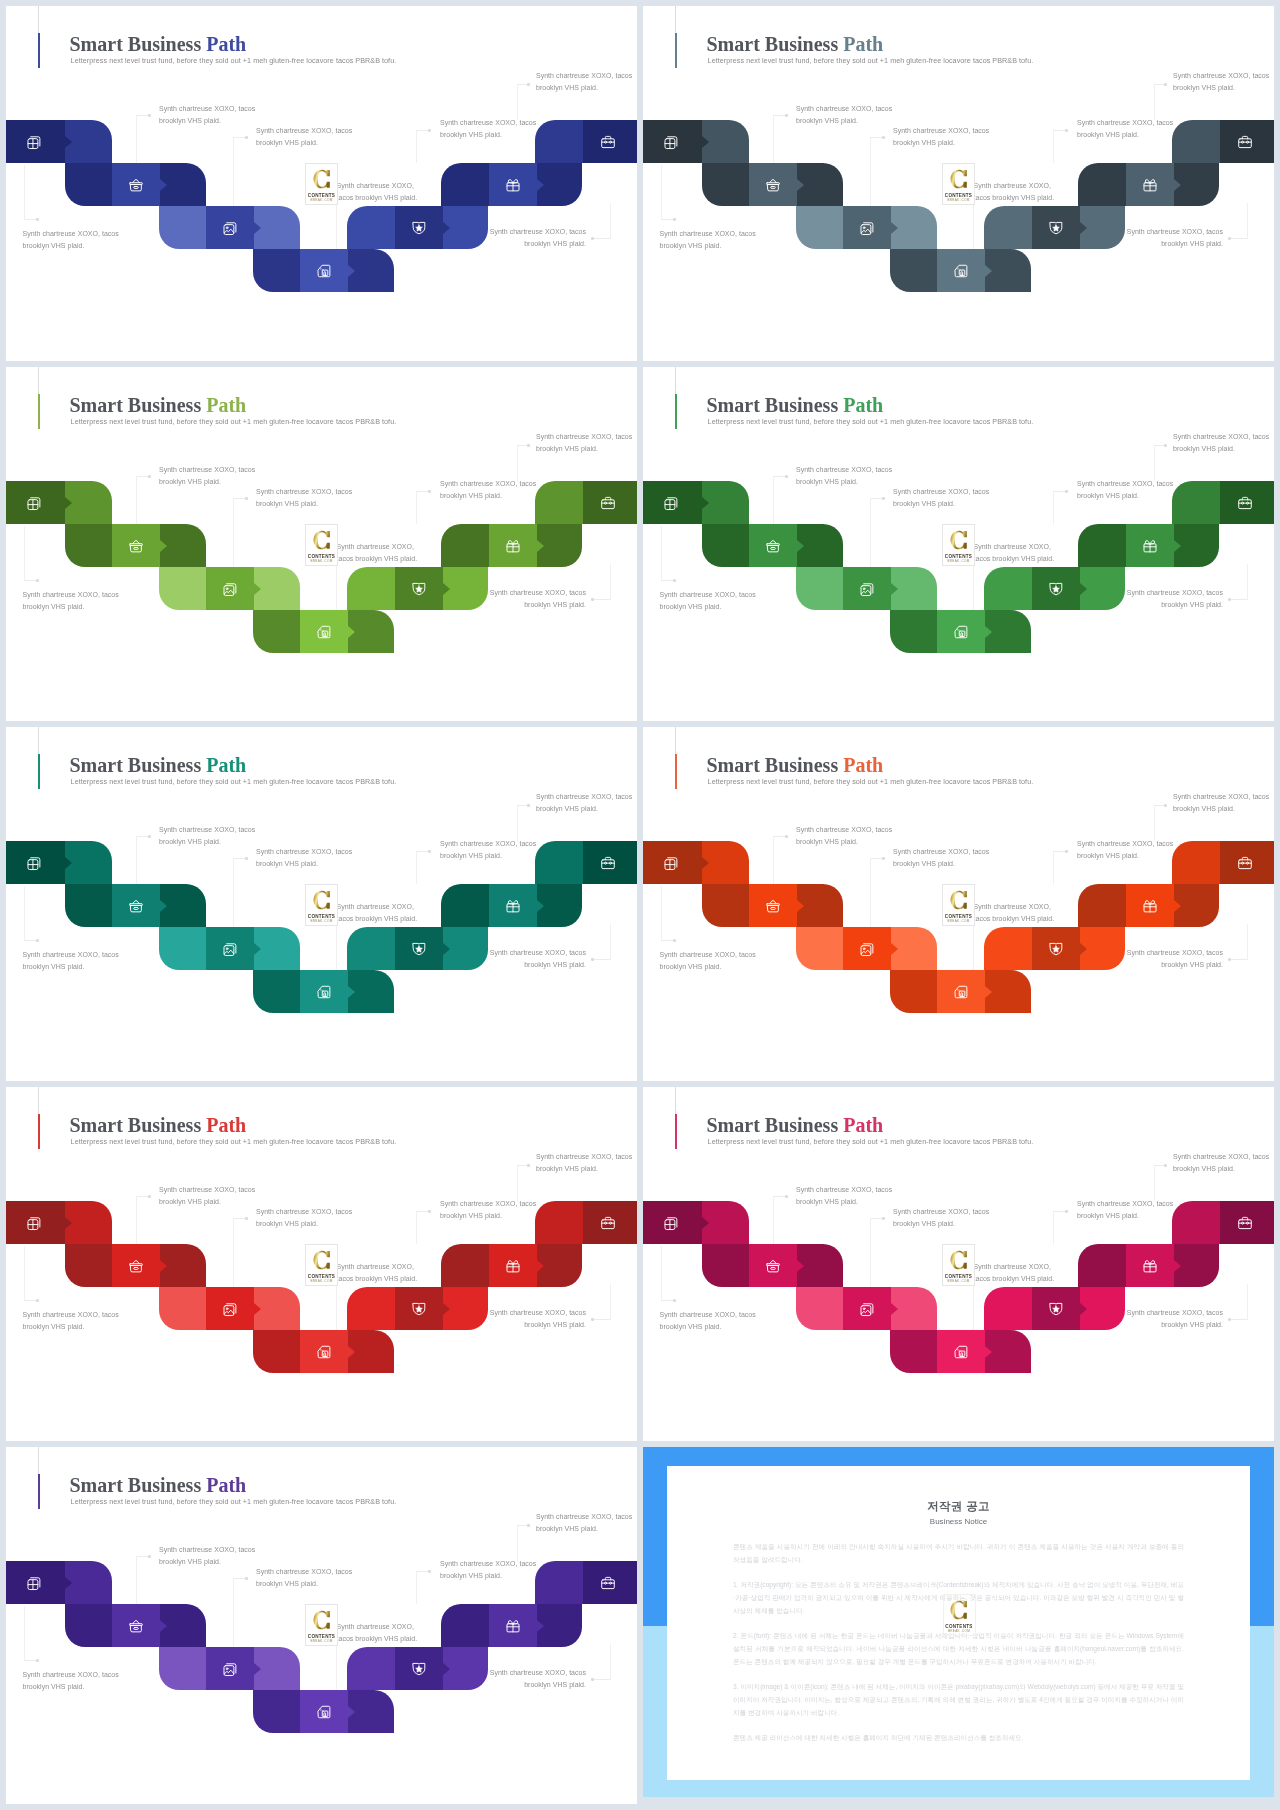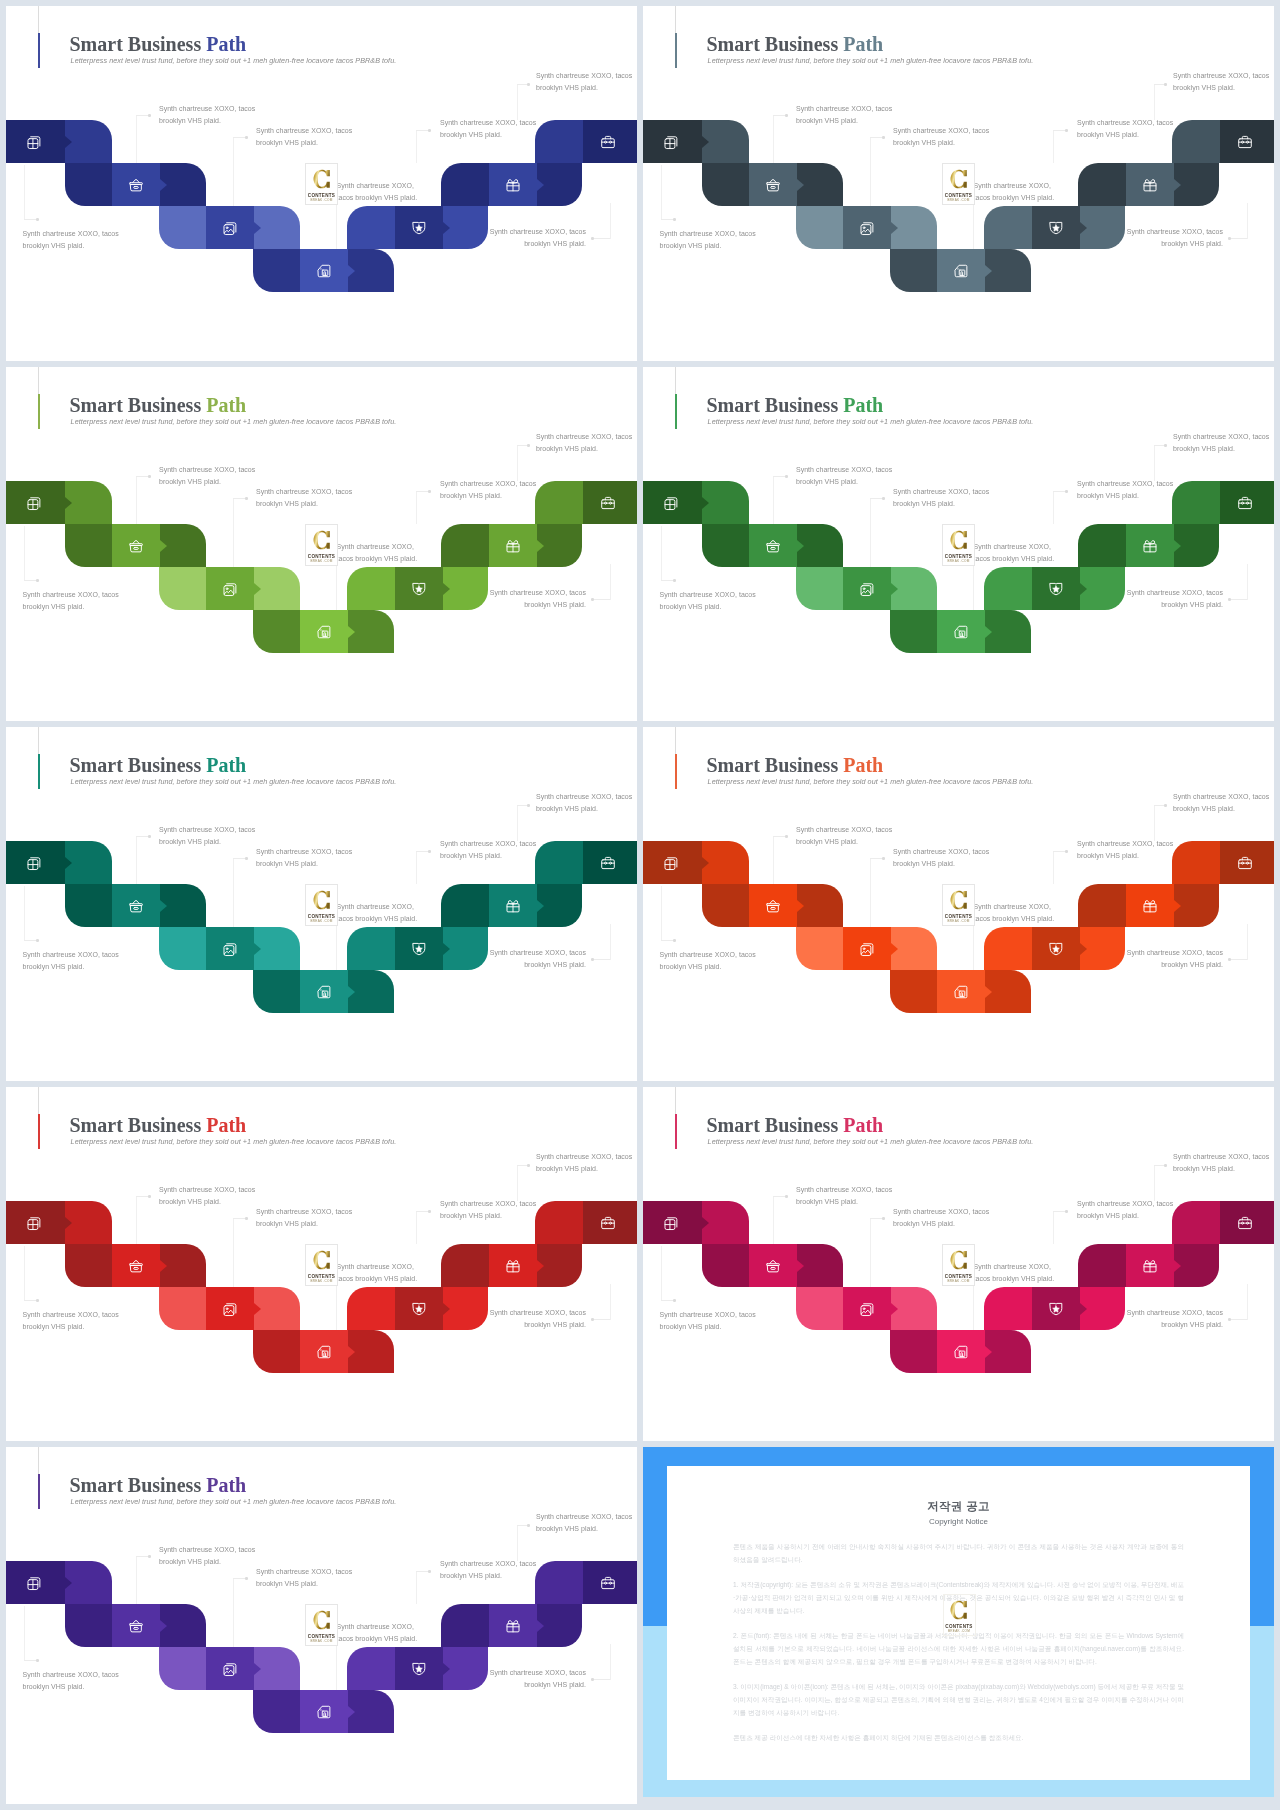--- a/index.html
+++ b/index.html
@@ -6,21 +6,21 @@
 html,body{margin:0;padding:0;}
 body{width:1280px;height:1810px;background:#DCE3EB;overflow:hidden;
      font-family:"Liberation Sans",sans-serif;-webkit-font-smoothing:antialiased;}
 #page{position:relative;width:1280px;height:1810px;}
 .slide{position:absolute;background:#ffffff;overflow:hidden;}
 .tl-line{position:absolute;left:32.2px;top:0;width:1px;height:27px;background:#dcdcdc;}
 .tl-bar{position:absolute;left:32px;top:27px;width:1.6px;height:35px;}
 .title{position:absolute;left:63.5px;top:28px;font-family:"Liberation Serif",serif;
        font-size:20px;font-weight:700;letter-spacing:0px;color:#52565c;white-space:nowrap;line-height:1;}
 .title .acc{font-weight:700;}
-.subtitle{position:absolute;left:64.6px;top:49.5px;font-size:7.2px;color:#8c8c8c;white-space:nowrap;letter-spacing:.05px;font-style:italic;}
+.subtitle{position:absolute;left:64.6px;top:49.5px;font-size:7.2px;color:#8c8c8c;white-space:nowrap;letter-spacing:.05px;}
 .flow{position:absolute;left:0;top:0;width:631px;height:355px;}
 .bar{position:absolute;height:43px;width:141px;}
 .panel{position:absolute;top:0;height:43px;width:48px;}
 .panel .nock{position:absolute;left:100%;top:50%;margin-top:-6px;width:0;height:0;
   border-top:6px solid transparent;border-bottom:6px solid transparent;}
 .icon{position:absolute;top:50%;transform:translate(-50%,-50%);width:16px;height:16px;}
 .icon svg{display:block;width:16px;height:16px;}
 .lbl{position:absolute;font-size:7px;line-height:12px;color:#909090;letter-spacing:.02px;}
 .conn-v{position:absolute;width:1px;background:#f0f0f0;}
 .conn-h{position:absolute;height:1px;background:#ececec;}
@@ -1266,21 +1266,21 @@
           <div class="nm">CONTENTS</div>
           <div class="sb">BREAK .COM</div>
         </div>
       </div>
     </div>
 <div class="slide crslide" style="left:643px;top:1447px;width:631px;height:350px;background:#ABE0FA">
       <div class="crband-top"></div>
       <div class="crband-bot"></div>
       <div class="cr-in" style="left:24px;top:19px;width:583px;height:314px;">
         <div class="cr-h1" style="top:34px">저작권 공고</div>
-        <div class="cr-h2" style="top:51px">Copyright Notice</div>
+        <div class="cr-h2" style="top:51px">Business Notice</div>
         <div class="cr-body" style="left:66px;top:74px;width:451px;">
           <p>콘텐츠 제품을 사용하시기 전에 아래의 안내사항 숙지하실 사용하여 주시기 바랍니다. 귀하가 이 콘텐츠 제품을 사용하는 것은 사용자 계약과 보증에 동의하셨음을 알려드립니다.</p>
           <p>1. 저작권(copyright): 모든 콘텐츠의 소유 및 저작권은 콘텐츠브레이크(Contentsbreak)와 제작자에게 있습니다. 사전 승낙 없이 모방적 이용, 무단전재, 배포 ·가공·상업적 판매가 엄격히 금지되고 있으며 이를 위반 시 제작사에게 이용하는, 것은 공식되어 있습니다. 이와같은 모방 행위 발견 시 즉각적인 민사 및 형사상의 제재를 받습니다.</p>
           <p>2. 폰트(font): 콘텐츠 내에 된 서체는 한글 폰트는 네이버 나눔글꼴과 서체입니다. 상업적 이용이 저작권입니다. 한글 외의 모든 폰트는 Windows System에 설치된 서체를 기본으로 제작되었습니다. 네이버 나눔글꼴 라이선스에 대한 자세한 사항은 네이버 나눔글꼴 홈페이지(hangeul.naver.com)를 참조하세요. 폰트는 콘텐츠의 함께 제공되지 않으므로, 필요할 경우 개별 폰트를 구입하시거나 무료폰트로 변경하여 사용하시기 바랍니다.</p>
           <p>3. 이미지(image) &amp; 아이콘(icon): 콘텐츠 내에 된 서체는, 이미지와 아이콘은 pixabay(pixabay.com)와 Webdoly(webolys.com) 등에서 제공한 무료 저작물 및 이미지이 저작권입니다. 이미지는, 합성으로 제공되고 콘텐츠의, 기획에 의해 변형 권리는, 귀하가 별도로 4인에게 필요할 경우 이미지를 수정하시거나 이미지를 변경하여 사용하시기 바랍니다.</p>
           <p>콘텐츠 제공 라이선스에 대한 자세한 사항은 홈페이지 하단에 기재된 콘텐츠라이선스를 참조하세요.</p>
         </div>
         <div class="logo" style="left:50%;margin-left:-16px;top:128px;border-color:#f2f1ec;background:transparent;">
           <div class="c">
             <svg viewBox="0 0 36 44">

